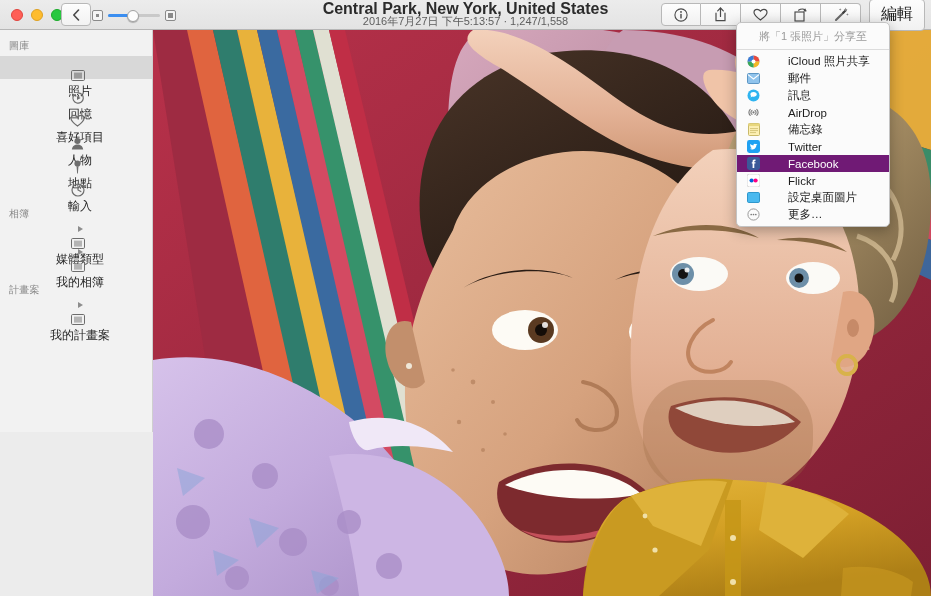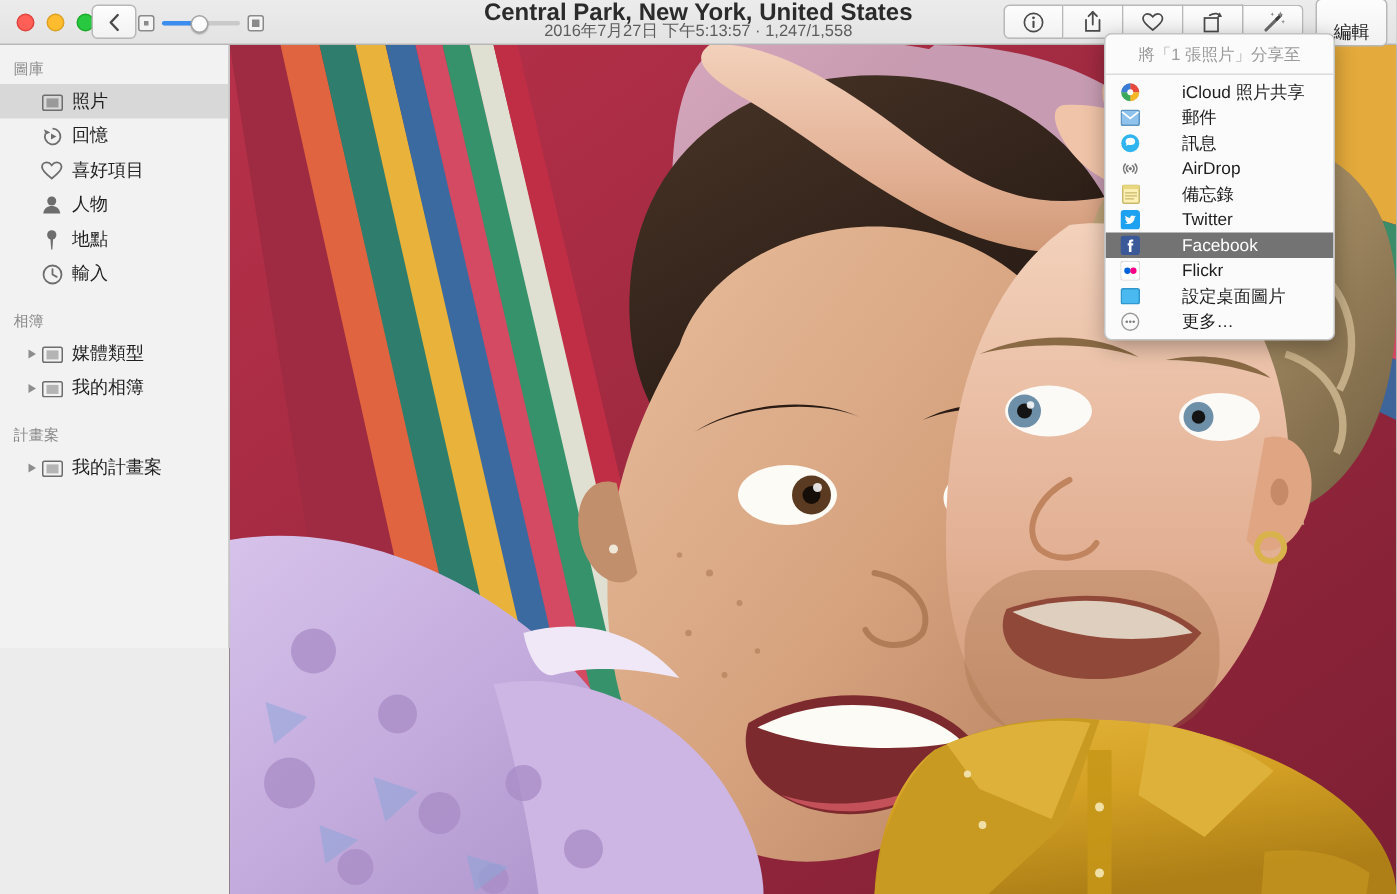--- a/index.html
+++ b/index.html
@@ -49,33 +49,33 @@
     height:23px; min-width:40px; padding:0 9px;
     background:linear-gradient(to bottom,#fdfdfd,#f1f1f1);
     border:1px solid #b8b8b8; border-left-width:0;
     display:flex; align-items:center; justify-content:center;
   }
   .tb-right .seg:first-child { border-left-width:1px; border-radius:4px 0 0 4px; }
   .tb-right .seg.last-of-group { border-radius:0 4px 4px 0; }
   .tb-right .edit-btn {
     margin-left:8px; height:32px; padding:0 11px; border-radius:4px;
     background:linear-gradient(to bottom,#fdfdfd,#f1f1f1); border:1px solid #b8b8b8;
-    display:flex; align-items:flex-end; justify-content:center;
-    font-size:12px; color:#1d1d1d;
+    display:flex; align-items:center; justify-content:center;
+    font-size:16px; color:#1d1d1d;
   }
 
   
   .sidebar {
     position:absolute; left:0; top:30px; width:153px; height:402px;
     background:#f2f2f2; border-right:1px solid #cfcfcf; padding-top:5px;
     overflow:hidden;
   }
   .sb-header { font-size:10px; color:#8a8a8a; padding:4px 0 3px 9px; letter-spacing:.2px; }
   .sb-item {
-    display:flex; align-items:center; height:23px; padding-left:16px; font-size:12px; color:#1f1f1f;
+    display:flex; align-items:center; height:23px; padding-left:8px; font-size:12px; color:#1f1f1f;flex-direction:column;
   }
   .sb-item.selected { background:#d8d8d8; }
   .sb-item .disc { width:10px; flex:0 0 10px; display:flex; align-items:center; justify-content:center; }
   .sb-item .ico { width:17px; flex:0 0 17px; display:flex; align-items:center; justify-content:center; margin-right:5px; }
   .tri { width:0;height:0;border-left:5px solid #8d8d8d;border-top:3.5px solid transparent;border-bottom:3.5px solid transparent; }
 
   
   .photo-area { position:absolute; left:153px; top:30px; width:778px; height:566px; overflow:hidden; background:#222; }
   .photo-area svg { display:block; width:778px; height:566px; }
 
@@ -85,21 +85,21 @@
     background:#fbfbfb; border:1px solid #c3c3c3; border-radius:5px;
     box-shadow:0 4px 14px rgba(0,0,0,.30);
     overflow:hidden; padding-bottom:3px;
   }
   .pop-title { font-size:11px; color:#9a9a9a; text-align:center; padding:6px 0 5px; }
   .pop-sep { height:1px; background:#dcdcdc; margin:0 0 3px; }
   .pop-item {
     display:flex; align-items:center; height:17px; padding-left:10px;
     font-size:11.5px; color:#1d1d1d; margin:0 0 0 0;gap:22px;
   }
-  .pop-item.active { background:#737373; color:#ffffff; }
+  .pop-item.active { background:#701a75; color:#ffffff; }
   .pop-item .pico { width:13px; height:13px; flex:0 0 13px; margin-right:6px; display:flex; align-items:center; justify-content:center; }
 </style>
 </head>
 <body>
 
 <div id="app">
 
   <div class="photo-area">
     <svg viewBox="0 0 778 566" preserveAspectRatio="none">
       <defs>

